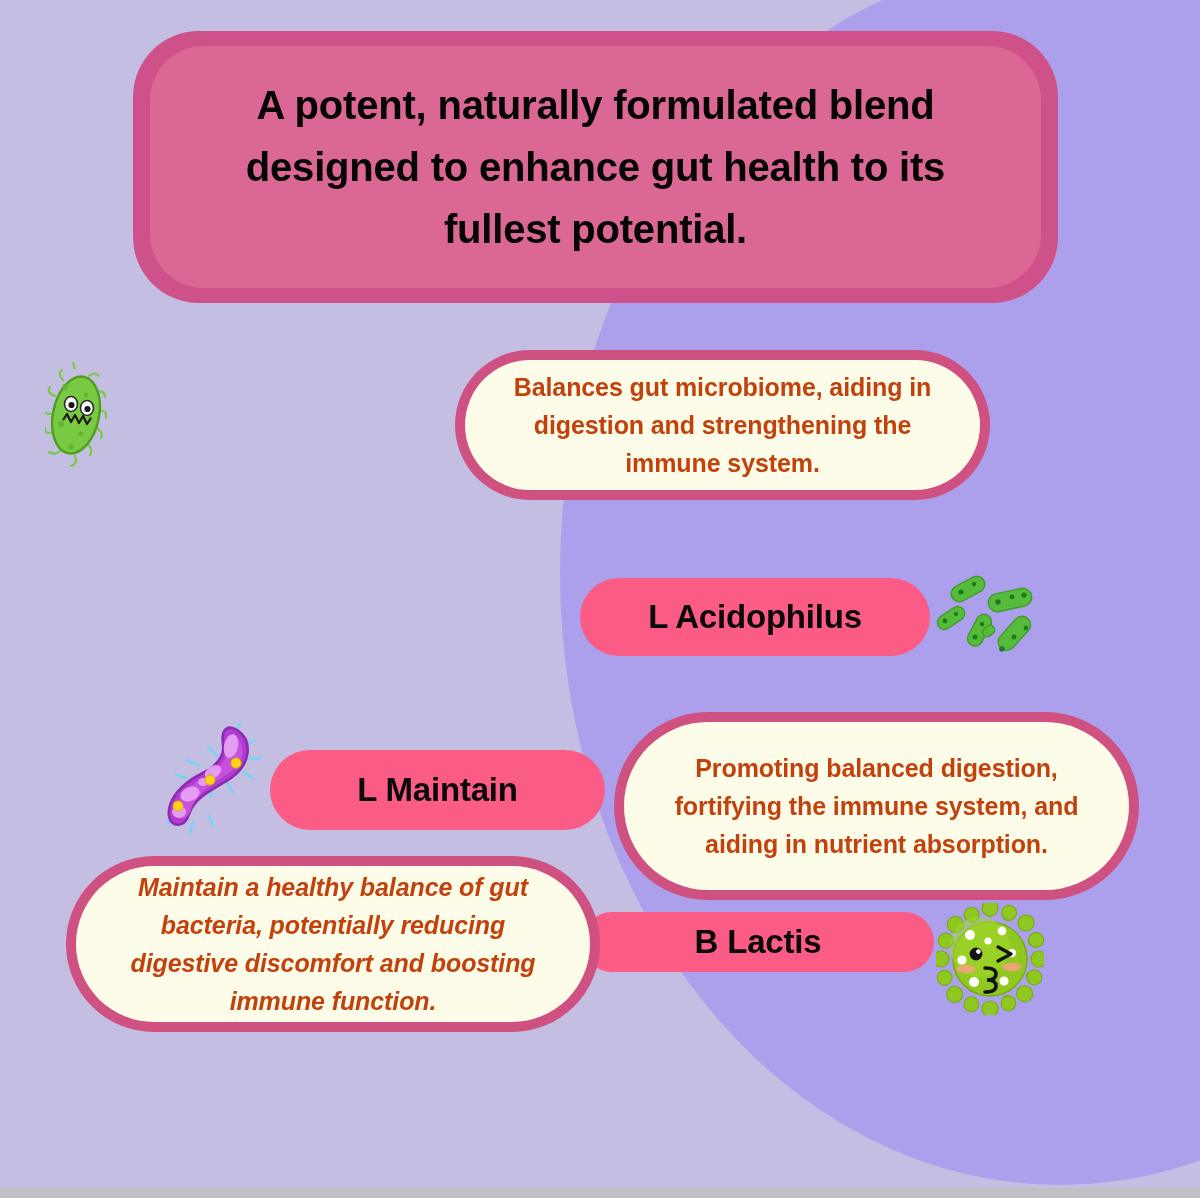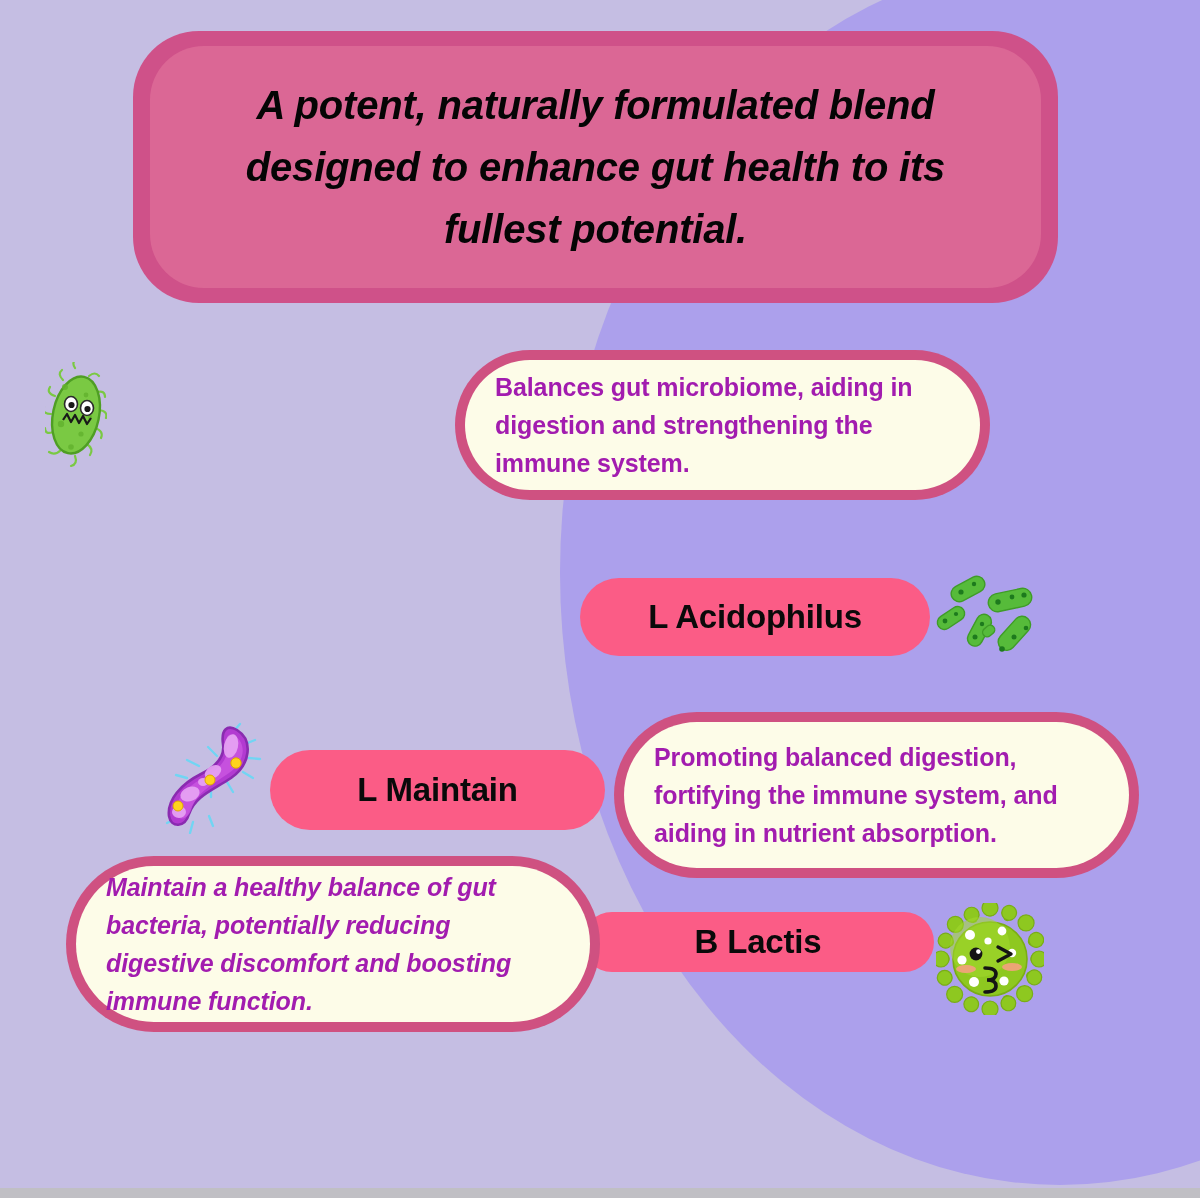--- a/index.html
+++ b/index.html
@@ -69,21 +69,20 @@
     justify-content: center;
     padding: 0 46px;
   }
   .title-text {
     font-size: 40px;
     font-weight: bold;
     line-height: 1.55;
     color: #050505;
     text-align: center;
     letter-spacing: -0.2px;
-    font-style: italic;
   }
 
   .pill {
     position: absolute;
     background: #fb5c86;
     border-radius: 999px;
     display: flex;
     align-items: center;
     justify-content: center;
   }
@@ -110,23 +109,24 @@
     bottom: 10px;
     background: #fdfce8;
     border-radius: 999px;
     display: flex;
     align-items: center;
   }
   .desc-text {
     font-size: 25px;
     font-weight: bold;
     line-height: 1.52;
-    color: #a21caf;
+    color: #c2410c;
     padding: 0 30px;
     letter-spacing: -0.1px;
+    text-align: center;
   }
 
   .microbe {
     position: absolute;
     pointer-events: none;
   }
 
   
   .layer-pill { z-index: 3; }
   .layer-card { z-index: 4; }
@@ -136,21 +136,21 @@
   #row1-pill   { left: 130px; top: 383px;  width: 330px; height: 83px; }
   #row1-card   { left: 455px; top: 350px;  width: 535px; height: 150px; }
   #row1-icon   { left: 45px;  top: 362px;  width: 62px;  height: 108px; }
 
   #row2-card   { left: 66px;  top: 538px;  width: 532px; height: 152px; }
   #row2-pill   { left: 580px; top: 578px;  width: 350px; height: 78px; }
   #row2-icon   { left: 934px; top: 575px;  width: 104px; height: 90px; }
 
   #row3-icon   { left: 165px; top: 722px;  width: 98px;  height: 112px; }
   #row3-pill   { left: 270px; top: 750px;  width: 335px; height: 80px; }
-  #row3-card   { left: 614px; top: 712px;  width: 525px; height: 166px; }
+  #row3-card   { left: 614px; top: 712px;  width: 525px; height: 188px; }
 
   #row4-card   { left: 66px;  top: 856px;  width: 534px; height: 176px; font-style: italic; }
   #row4-pill   { left: 582px; top: 912px;  width: 352px; height: 60px; }
   #row4-icon   { left: 936px; top: 903px;  width: 108px; height: 112px; }
 </style>
 </head>
 <body>
 
 <div id="poster">
 

